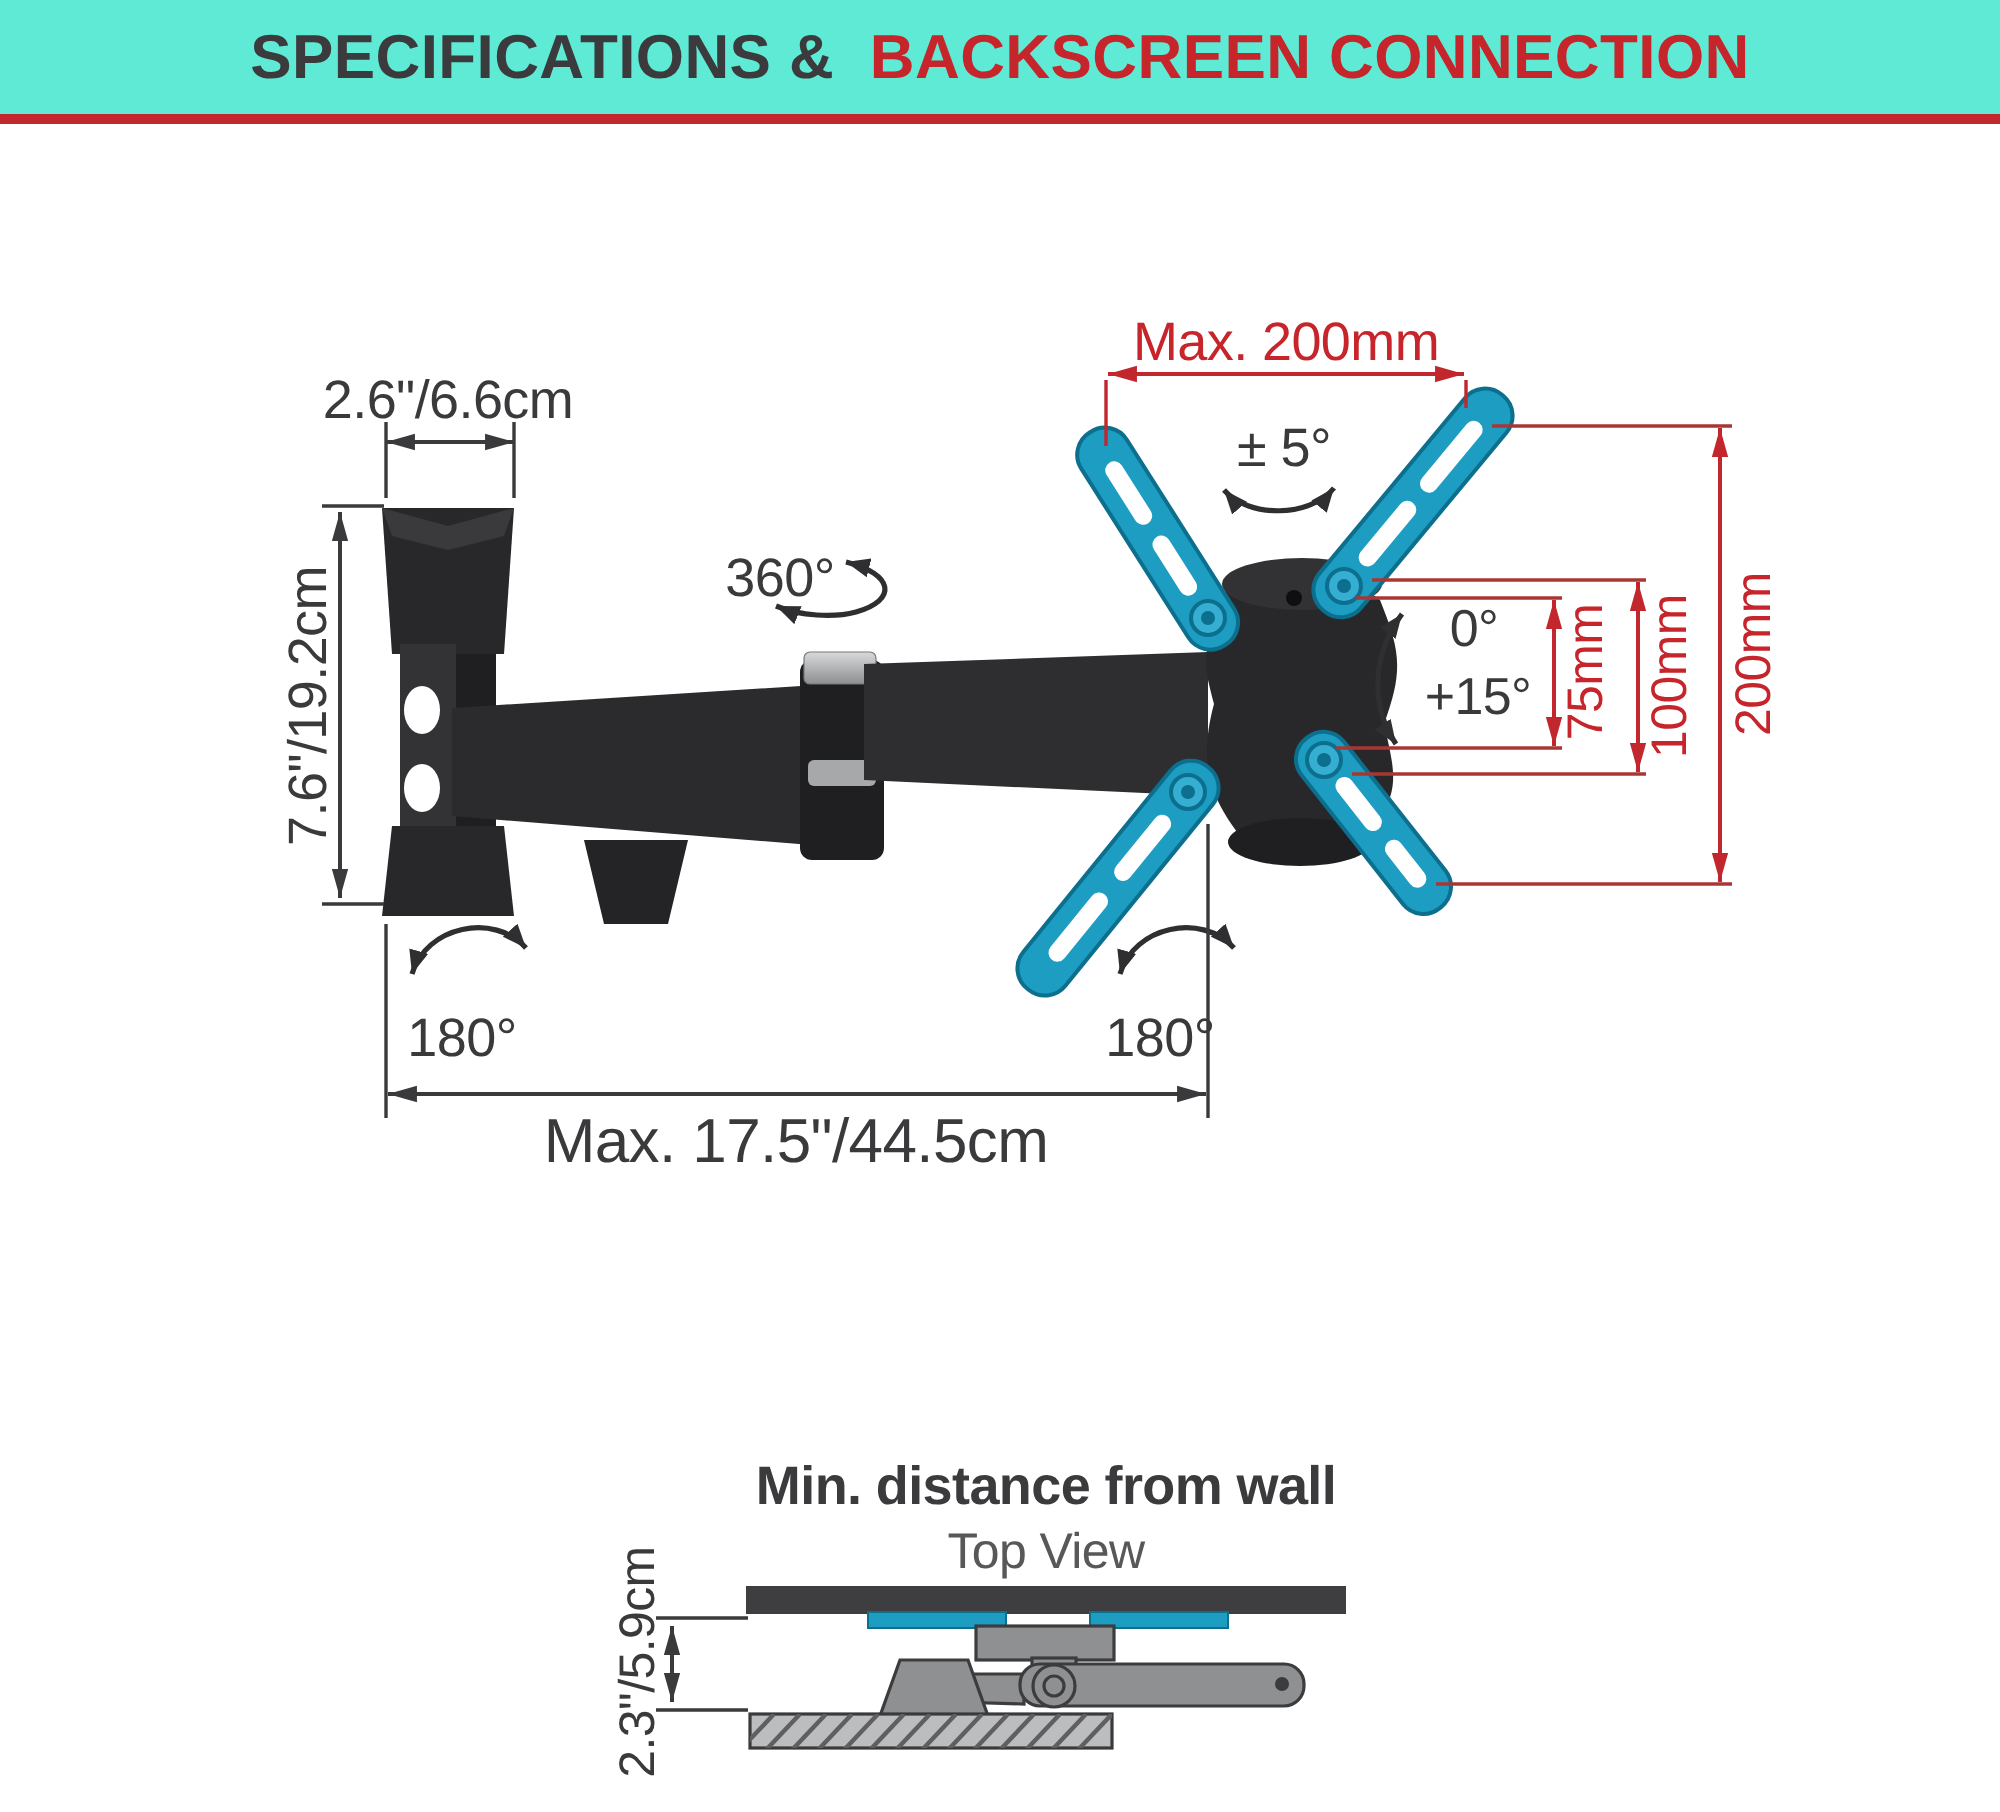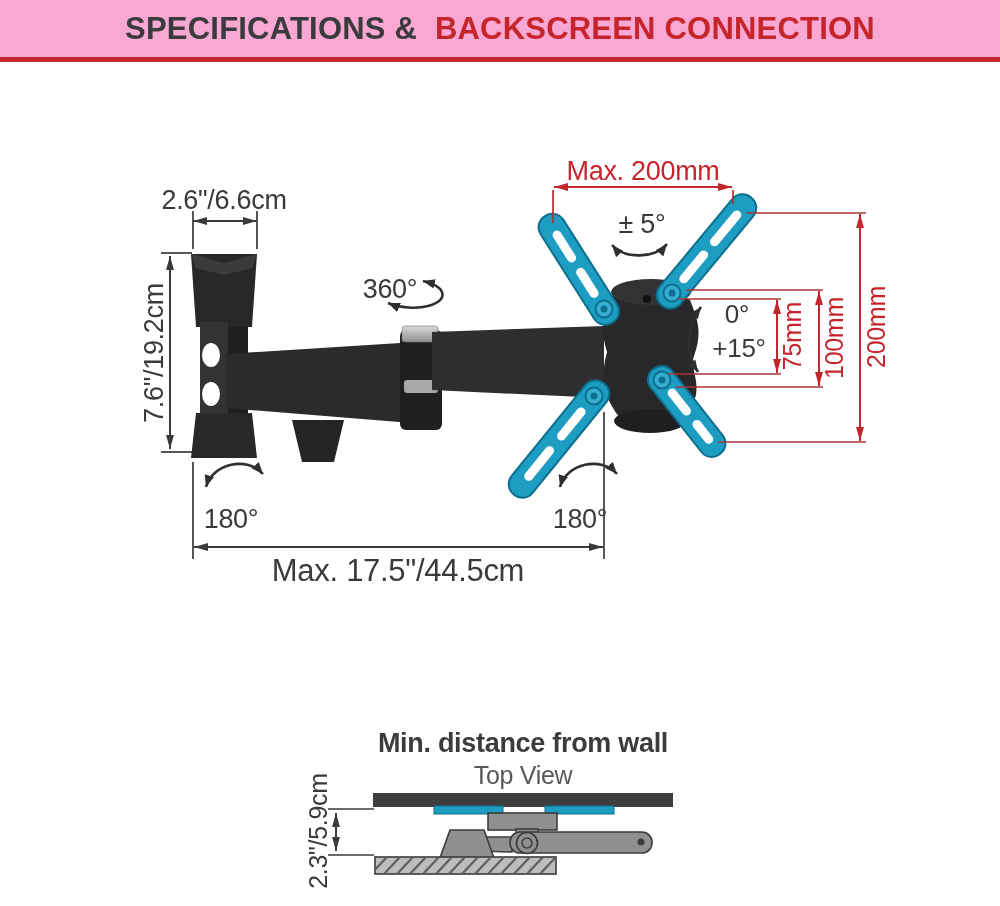--- a/index.html
+++ b/index.html
@@ -1,19 +1,19 @@
 <!DOCTYPE html>
 <html><head>
 <meta charset="utf-8">
 <style>
   html,body{margin:0;padding:0;background:#ffffff;}
   body{width:1000px;height:906px;position:relative;overflow:hidden;
        font-family:"Liberation Sans",sans-serif;}
   .header{position:absolute;top:0;left:0;width:1000px;height:57px;
-          background:#f9a8d4;border-bottom:5px solid #c1272d;
+          background:#5eead4;border-bottom:5px solid #c1272d;
           display:flex;align-items:center;justify-content:center;z-index:5;}
   .header-title{font-weight:bold;font-size:31px;color:#3b3b3d;letter-spacing:.2px;white-space:nowrap;}
   .header-title .t-red{color:#c6252b;margin-left:9px;}
   svg.scene{position:absolute;left:0;top:0;}
   text{font-family:"Liberation Sans",sans-serif;letter-spacing:-0.3px;}
   .tdk{fill:#3a3a3c;font-size:27px;}
   .tdk-sm{fill:#3a3a3c;font-size:26px;}
   .tdk-big{fill:#3a3a3c;font-size:31px;}
   .tred{fill:#c6252b;font-size:27px;}
   .tred-rot{fill:#c6252b;font-size:25px;}

